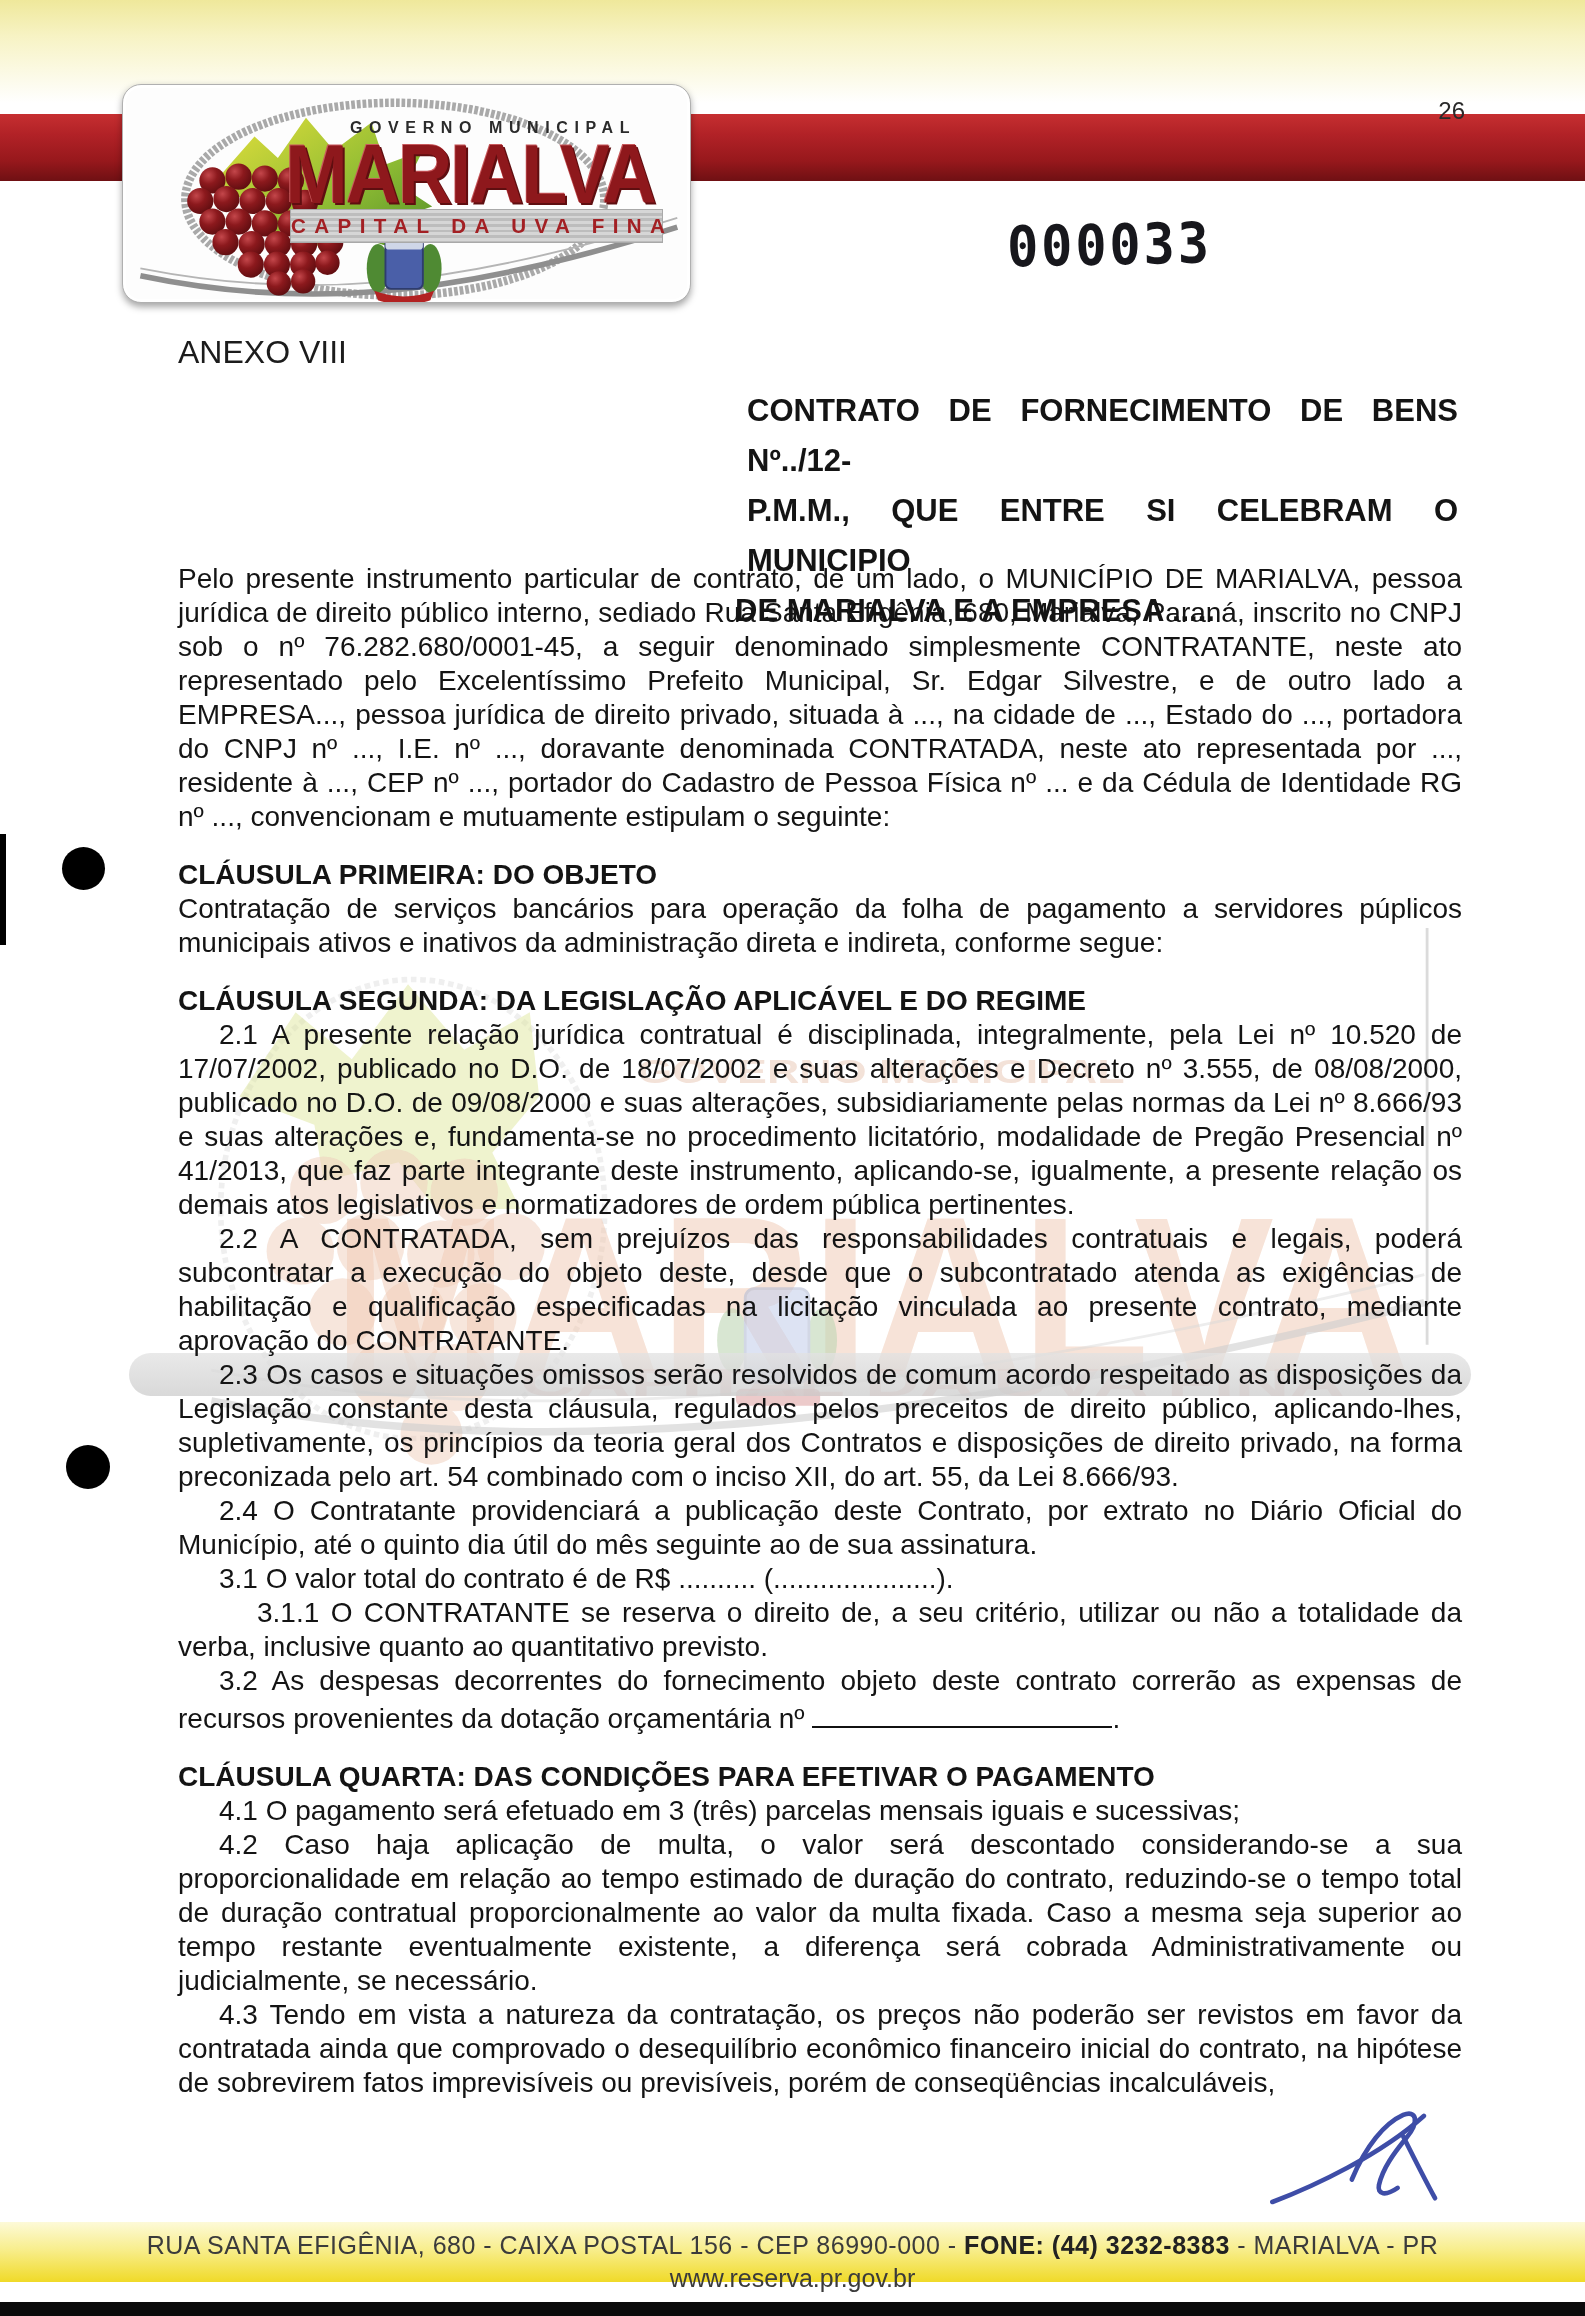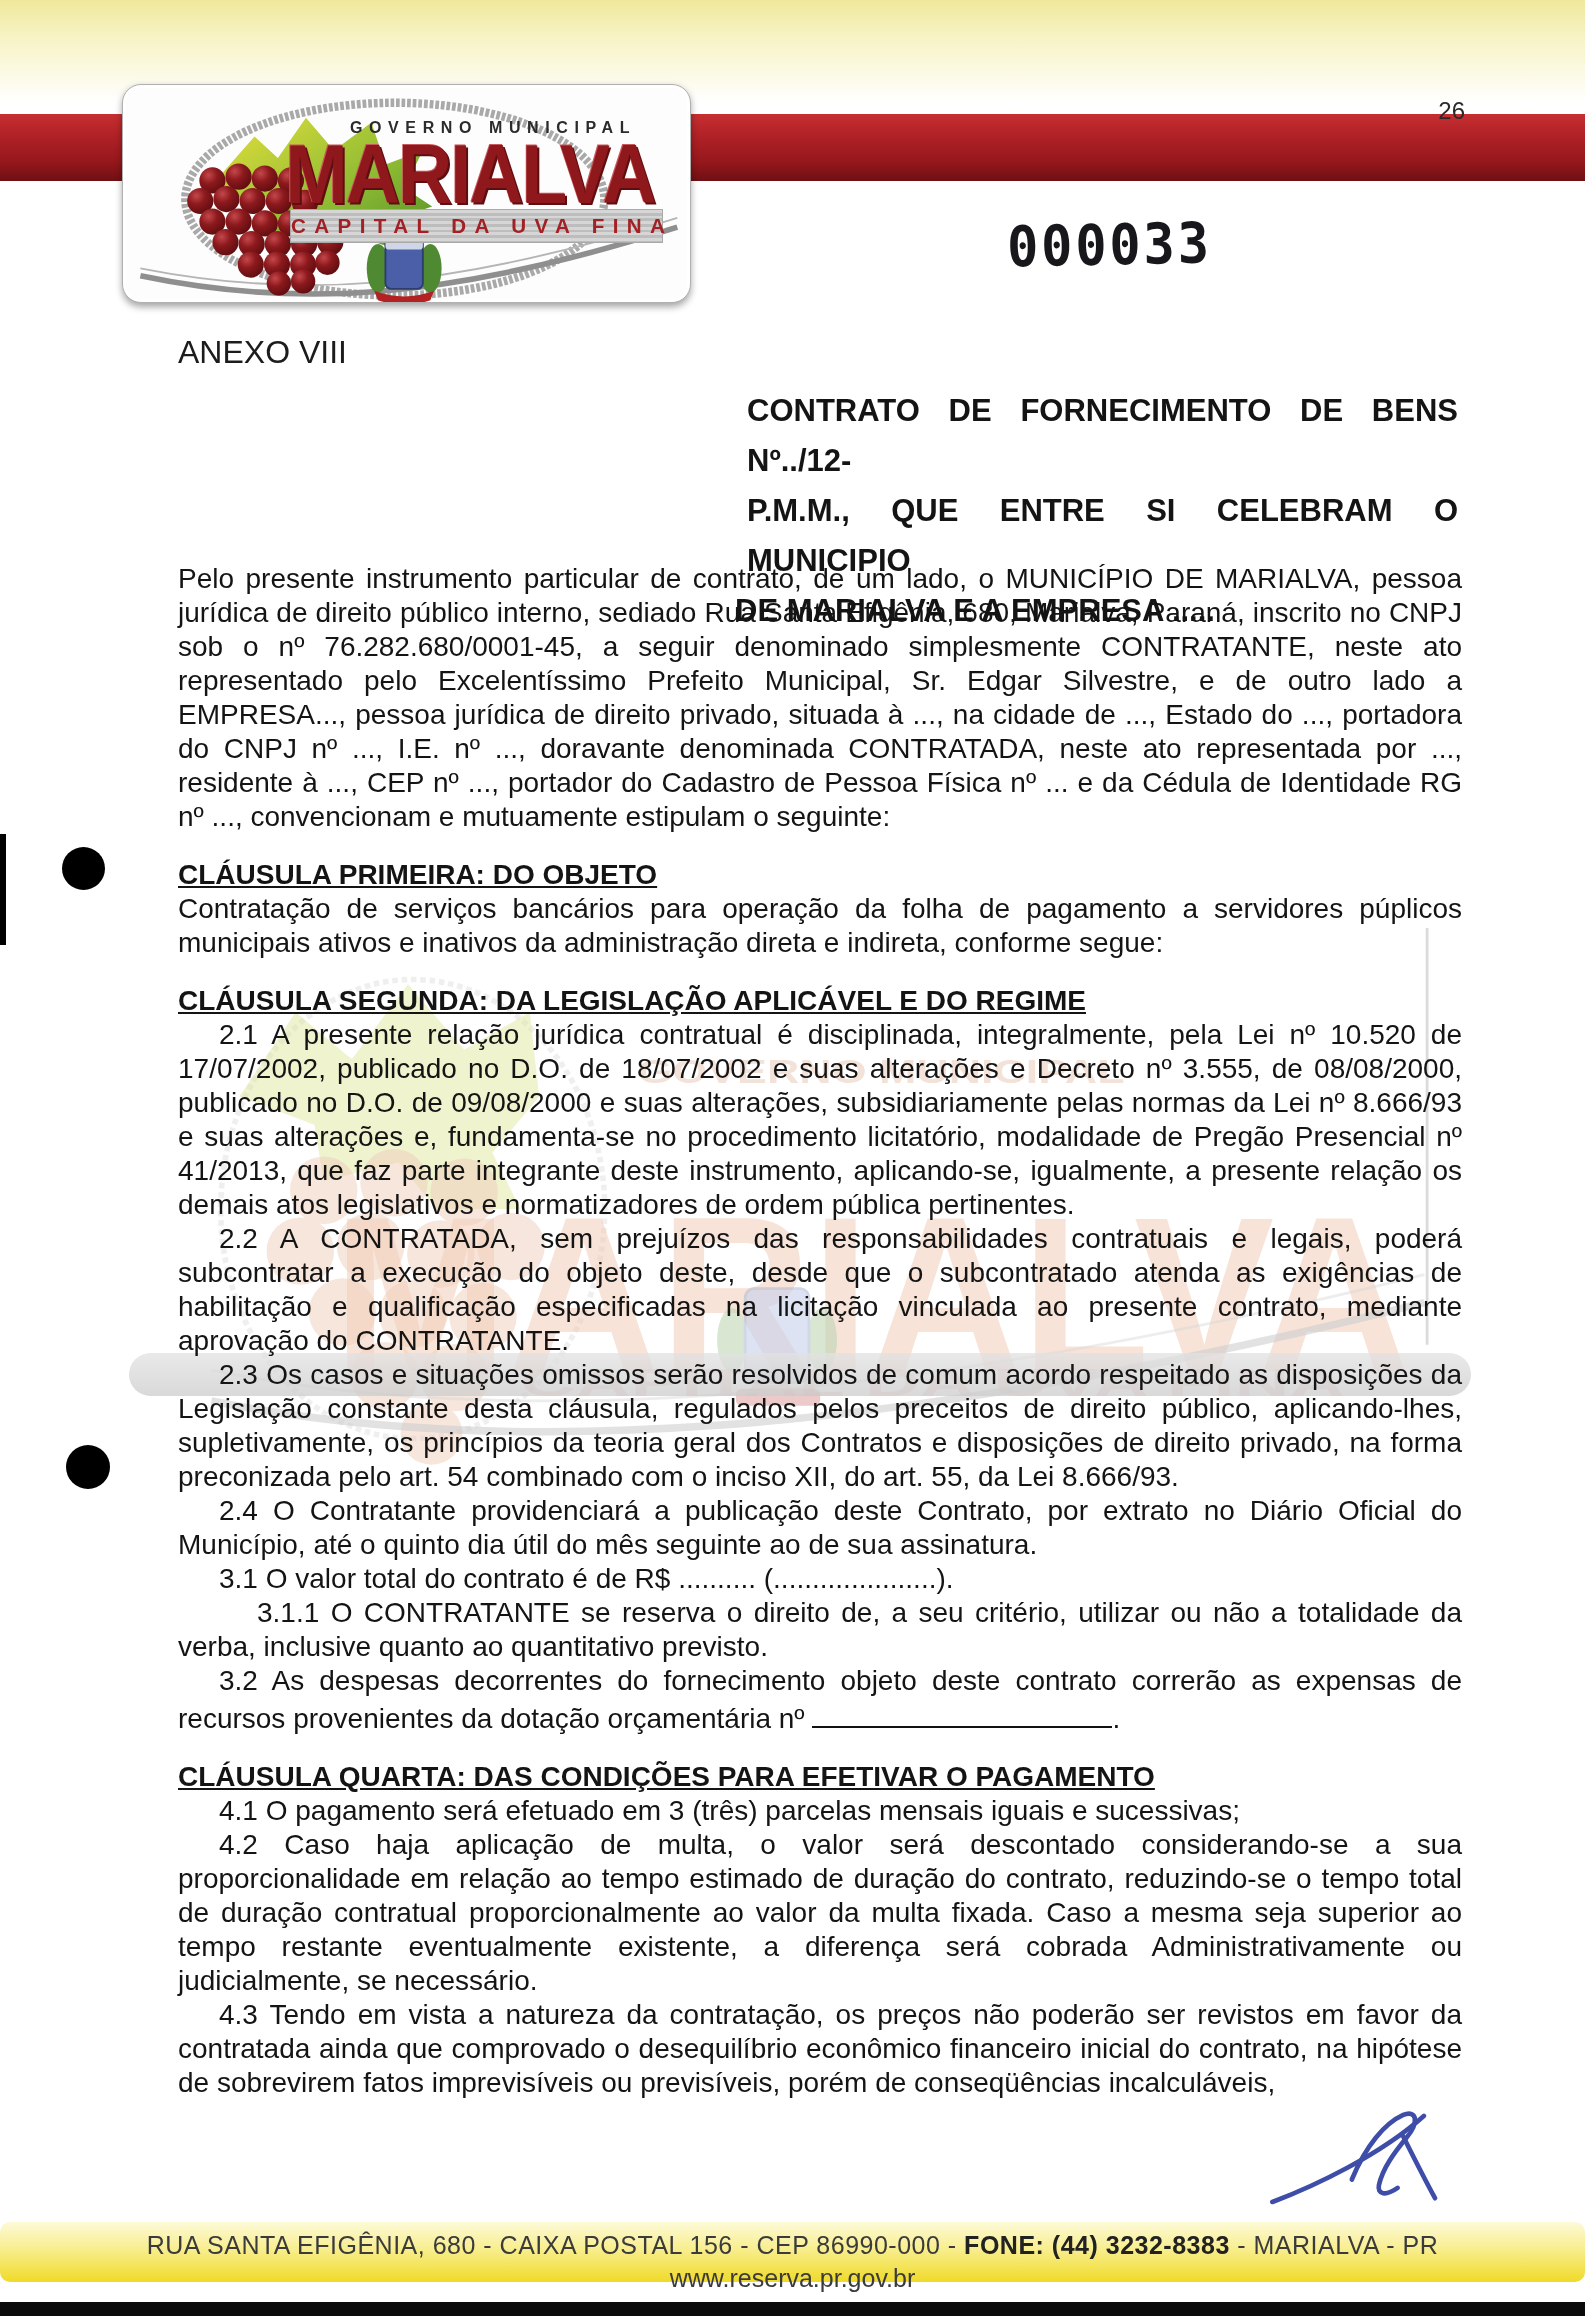--- a/index.html
+++ b/index.html
@@ -30,41 +30,41 @@
         font-weight:bold;font-size:52px;letter-spacing:2.8px;color:#17171c;transform:rotate(-1.2deg) scaleY(1.08);}
   .anexo{position:absolute;left:178px;top:334px;font-size:32px;font-weight:normal;color:#1c1c1c;}
   .title-block{position:absolute;left:735px;top:386px;width:723px;font-size:31px;font-weight:bold;
         line-height:50px;color:#141414;}
   .title-line{text-align:left;}
   .title-line.just{text-align:justify;text-align-last:justify;margin-left:12px;}
   
   .body-flow{position:absolute;left:178px;top:562px;width:1284px;z-index:2;
         font-size:28px;line-height:34px;text-align:justify;color:#141414;}
   .body-flow p{margin:0;}
-  .body-flow p.heading{font-weight:bold;margin-top:24px;text-decoration:underline;}
+  .body-flow p.heading{font-weight:bold;margin-top:24px;}
   .body-flow p.ind1{text-indent:41px;}
   .body-flow p.ind2{text-indent:79px;}
   .body-flow .b{font-weight:normal;}
   .body-flow .blank{display:inline-block;width:300px;border-bottom:2.8px solid #111;height:1.0em;}
   .body-flow p.hl{position:relative;}
   .body-flow p.hl::before{content:"";position:absolute;left:-49px;right:-9.4px;top:-4.7px;height:43px;
         background:linear-gradient(to bottom,#e2e2e2,#cccccc);border-radius:22.5px;z-index:-1;opacity:.75;}
   
   .watermark{position:absolute;left:211px;top:928px;z-index:1;opacity:.5;}
   
   .dot{position:absolute;background:#000;border-radius:50%;z-index:3;}
   .dot1{left:62px;top:847px;width:43px;height:43px;}
   .dot2{left:66px;top:1445px;width:44px;height:44px;}
   .edge-bar{position:absolute;left:0;top:834px;width:5.6px;height:111px;background:#000;z-index:3;}
   
   .signature{position:absolute;left:1263px;top:2097px;z-index:4;}
   
   .footer{position:absolute;left:0;top:2222px;width:100%;height:60px;z-index:5;
         background:linear-gradient(to bottom,#fdfad8 0%,#f8ee8e 45%,#f0da28 100%);
-        text-align:center;color:#3b3b3b;border-radius:10px;}
+        text-align:center;color:#3b3b3b;}
   .footer-line1{margin-top:9.4px;font-size:25px;letter-spacing:0.5px;}
   .footer-line1 .b{font-weight:bold;color:#222;}
   .footer-line2{margin-top:3.7px;font-size:25px;}
   .bottom-bar{position:absolute;left:0;top:2302px;width:100%;height:15px;background:#0a0a0a;z-index:6;}
 </style>
 </head>
 <body>
 
 <div class="page">
 

